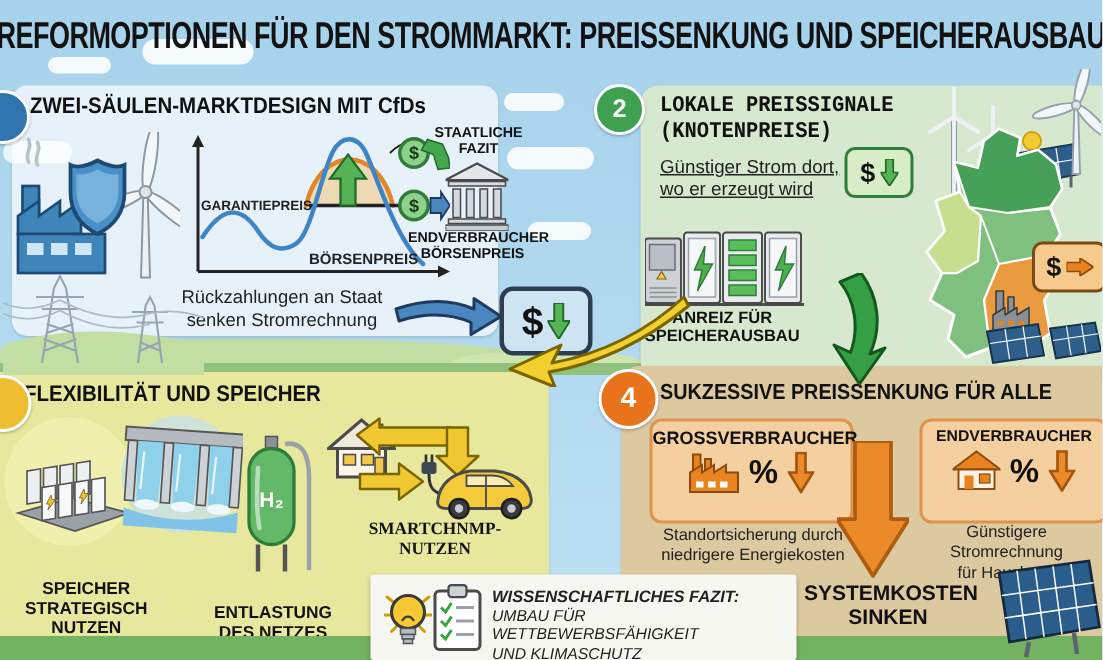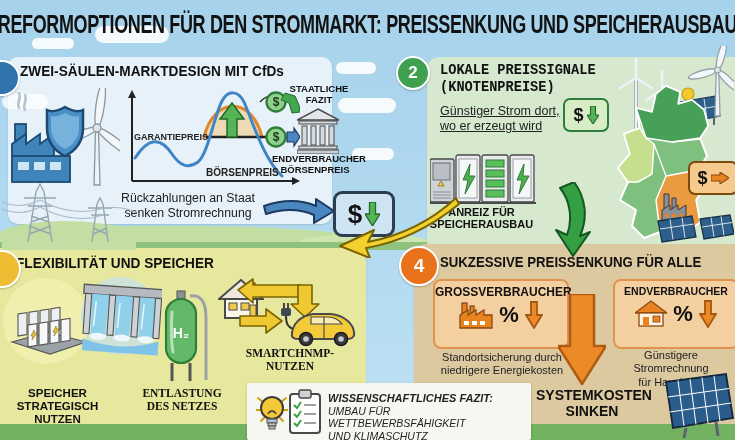--- a/index.html
+++ b/index.html
@@ -327,21 +327,21 @@
     <circle cx="26" cy="37" r="6.5" fill="#3a3a3a" stroke="#1d1d1d" stroke-width="1.5"></circle>
       <circle cx="26" cy="37" r="2.8" fill="#c8ccd0"></circle>
     <circle cx="61" cy="37" r="6.5" fill="#3a3a3a" stroke="#1d1d1d" stroke-width="1.5"></circle>
       <circle cx="61" cy="37" r="2.8" fill="#c8ccd0"></circle>
   </svg>
 
   <div class="abs small-b z12" style="left:-5px;top:387px;width:125px;font-size:11.5px;">
     <div>SPEICHER</div>
       <div>STRATEGISCH NUTZEN</div>
   </div>
-  <div class="abs small-b z12" style="left:127px;top:387px;width:110px;font-size:11.5px;font-family:Liberation Serif, serif;">
+  <div class="abs small-b z12" style="left:127px;top:403px;width:110px;font-size:11.5px;">
     <div>ENTLASTUNG</div>
       <div>DES NETZES</div>
   </div>
   <div class="abs small-b z12" style="left:240px;top:347px;width:100px;font-size:11.5px;font-family:Liberation Serif, serif;">
     <div>SMARTCHNMP-</div>
       <div>NUTZEN</div>
   </div>
 
   <div class="panel" style="left:414px;top:244px;width:321px;height:196px;background:#dcc9a0;border-radius:12px 0 0 0;"></div>
   <div class="badge" style="left:399px;top:246px;width:36px;height:36px;background:#e8731a;font-size:19px;">

